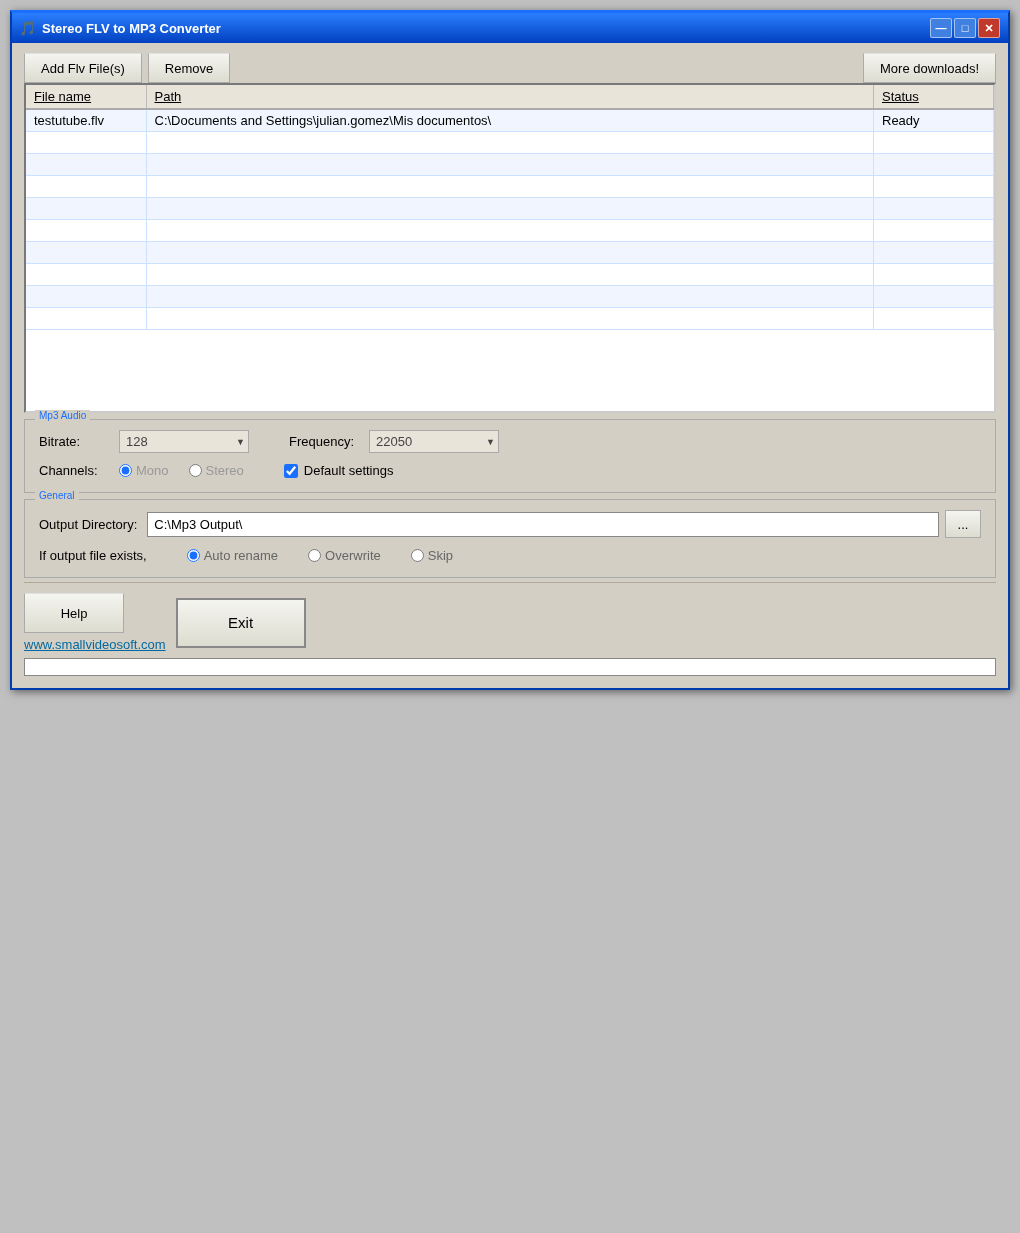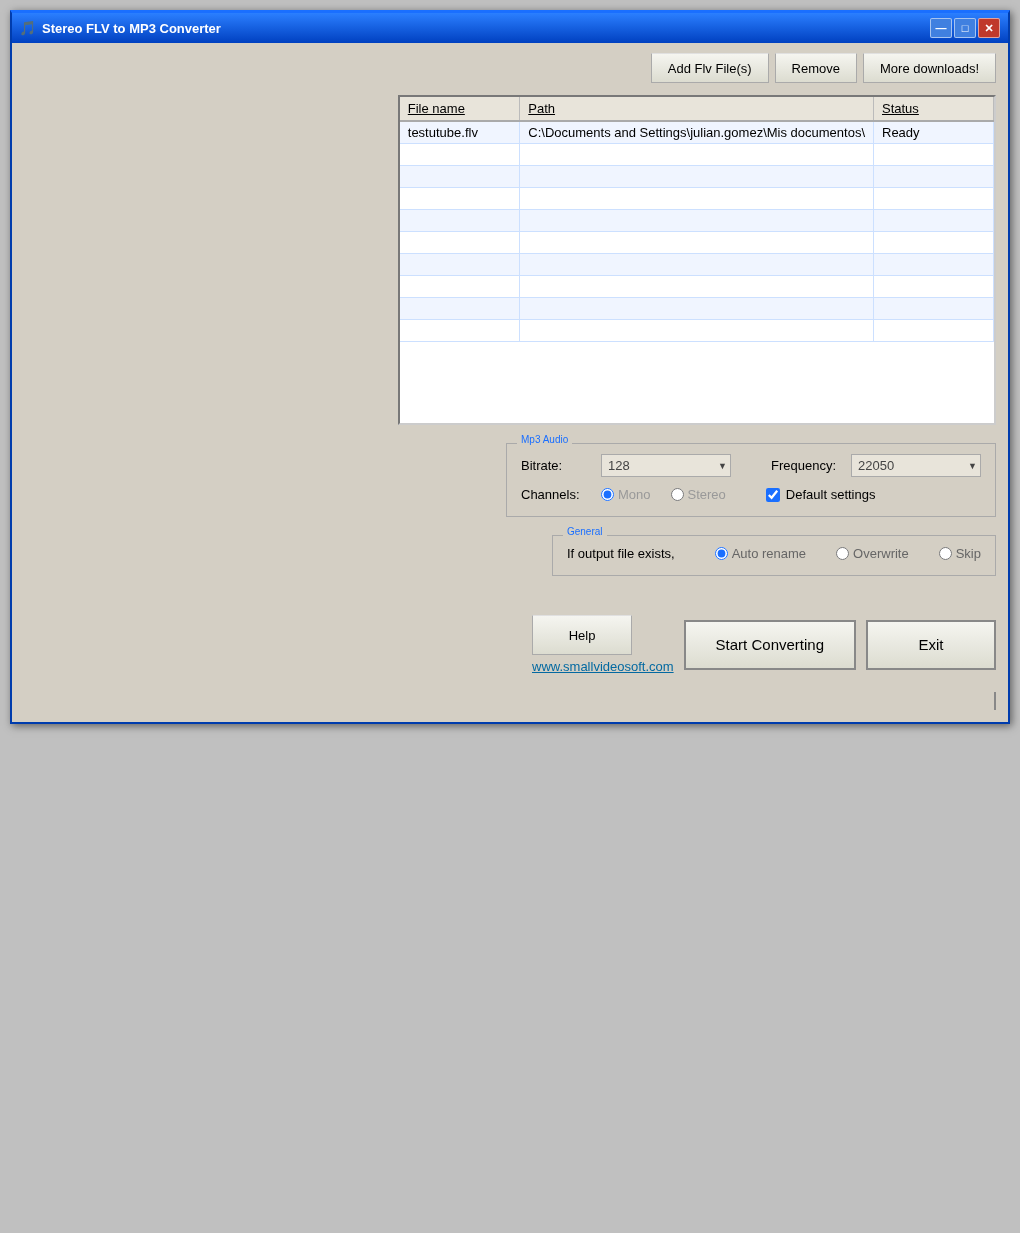--- a/index.html
+++ b/index.html
@@ -74,23 +74,22 @@
 
     .title-btn.close {
       background: #c0392b;
     }
 
     
     .main-content {
       padding: 10px 12px 10px 12px;
       display: flex;
       flex-direction: column;
-      gap: 12px;
+      gap: 0;
       background: #d4cfc4;
-      align-items: flex-end;
     }
 
     
     .toolbar {
       display: flex;
       gap: 6px;
       align-items: center;
     }
 
     .btn {
@@ -465,20 +464,27 @@
         <label class="checkbox-label" style="margin-left:30px;">
           <input type="checkbox" id="default-settings" checked="" style="">
           <span>Default settings</span>
         </label>
       </div>
     </div>
 
     <div class="group-box">
       <span class="group-box-legend">General</span>
 
+      <div class="form-row">
+        <span class="form-label">Output Directory:</span>
+        <div class="output-row" style="flex:1;">
+          <input type="text" class="text-input" value="C:\Mp3 Output\" style="">
+          <button class="browse-btn">...</button>
+        </div>
+      </div>
 
       <div class="form-row">
         <span class="form-label" style="min-width:auto; margin-right: 10px;">If output file exists,</span>
         <label class="radio-label" style="margin-left:20px;">
           <input type="radio" name="exists" value="autorename" checked="" style="">
           <span>Auto rename</span>
         </label>
         <label class="radio-label" style="margin-left:20px;">
           <input type="radio" name="exists" value="overwrite" style="">
           <span>Overwrite</span>
@@ -490,21 +496,20 @@
       </div>
     </div>
 
     <hr class="separator">
 
     <div class="bottom-bar">
       <div class="bottom-left">
         <button class="btn btn-help">Help</button>
         <a class="link">www.smallvideosoft.com</a>
       </div>
-      <button class="btn btn-large btn-start">Start Converting</button>
       <button class="btn btn-large btn-exit">Exit</button>
     </div>
 
     <div class="progress-bar-container">
       <div class="progress-bar-fill" style="width: 0%;"></div>
     </div>
 
   </div>
 </div>
 

